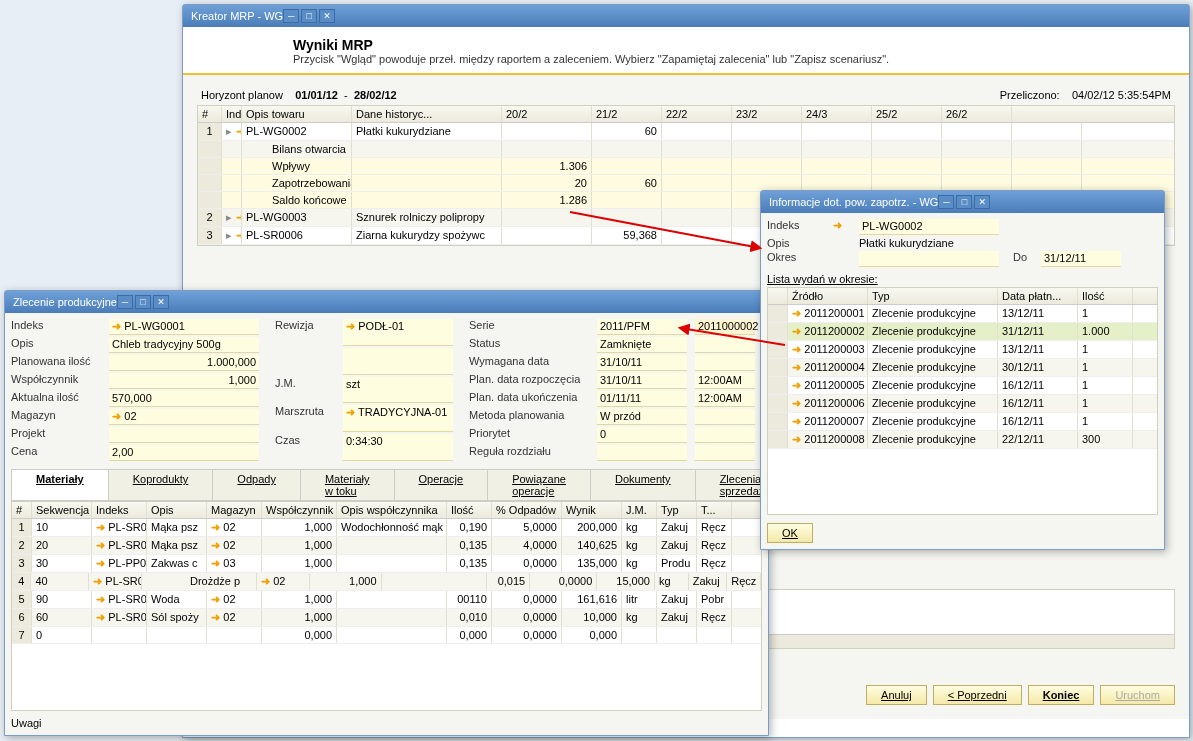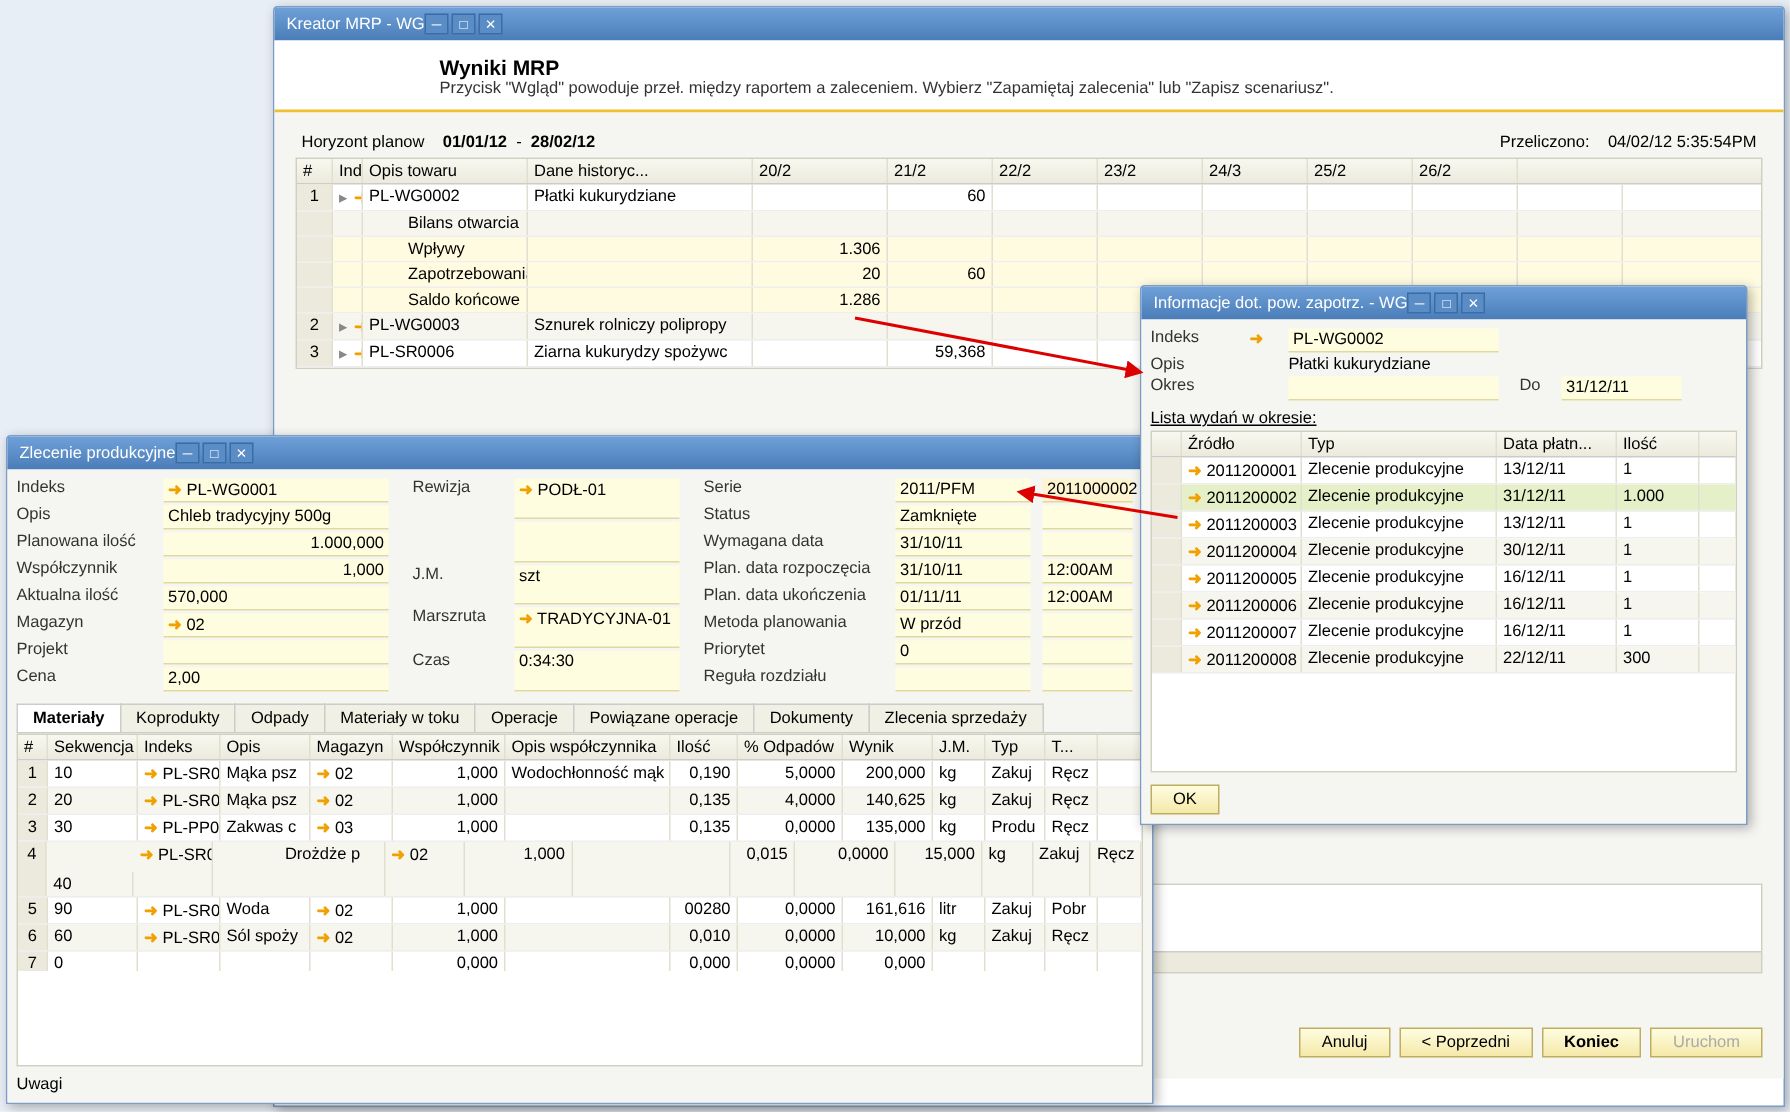--- a/index.html
+++ b/index.html
@@ -38,25 +38,25 @@
 .tree-icon { color: #888; display: inline-block; width: 10px; }
 
 
 .form { display: grid; gap: 2px 8px; }
 .form label { color: #333; }
 .form .val { background: #fffde0; border-bottom: 1px solid #e0d8a0; padding: 1px 3px; min-height: 16px; }
 .form .ro { background: transparent; border: none; }
 
 
 .tabs { display: flex; border-bottom: 1px solid #ccc; margin-top: 8px; }
-.tab { padding: 3px 10px; background: #f0f0e4; border: 1px solid #ccc; border-bottom: none; margin-right: -1px; cursor: pointer; }
+.tab { padding: 3px 24px; background: #f0f0e4; border: 1px solid #ccc; border-bottom: none; margin-right: -1px; cursor: pointer; text-decoration: underline; }
 .tab.active { background: #fff; font-weight: bold; }
 
 
-.btn { background: linear-gradient(#fefde0, #f5e8a8); border: 1px solid #bfae60; padding: 3px 14px; cursor: pointer; }
+.btn { background: linear-gradient(#fefde0, #f5e8a8); border: 1px solid #bfae60; padding: 3px 14px; cursor: pointer; text-decoration: underline; }
 .btn.disabled { color: #aaa; cursor: default; }
 .btnbar { display: flex; gap: 6px; }
 
 
 #win-order { left: 4px; top: 290px; width: 765px; height: 446px; z-index: 100; }
 #win-info { left: 760px; top: 190px; width: 405px; height: 360px; z-index: 200; }
 
 
 .anno { position: absolute; z-index: 500; pointer-events: none; }
 .scroll-area { overflow: auto; }
@@ -365,42 +365,42 @@
             <div class="cell" style="width: 110px;"></div>
             <div class="cell num" style="width: 45px;">0,135</div>
             <div class="cell num" style="width: 70px;">0,0000</div>
             <div class="cell num" style="width: 60px;">135,000</div>
             <div class="cell" style="width: 35px;">kg</div>
             <div class="cell" style="width: 40px;">Produ</div>
             <div class="cell" style="width: 35px;">Ręcz</div>
           </div>
           <div class="grid-row alt">
             <div class="cell rowhead" style="width: 20px;">4</div>
-            <div class="cell" style="width: 60px; margin-top: 20px;">40</div>
+            <div class="cell" style="width: 60px;">40</div>
             <div class="cell" style="width: 55px;"><span class="arrow-icon">➜</span> PL-SR00</div>
             <div class="cell" style="width: 74px; margin-left: 44px;">Drożdże p</div>
             <div class="cell" style="width: 55px;"><span class="arrow-icon">➜</span> 02</div>
             <div class="cell num" style="width: 75px;">1,000</div>
             <div class="cell" style="width: 110px;"></div>
             <div class="cell num" style="width: 45px;">0,015</div>
             <div class="cell num" style="width: 70px;">0,0000</div>
             <div class="cell num" style="width: 60px;">15,000</div>
             <div class="cell" style="width: 35px;">kg</div>
             <div class="cell" style="width: 40px;">Zakuj</div>
             <div class="cell" style="width: 35px;">Ręcz</div>
           </div>
           <div class="grid-row">
             <div class="cell rowhead" style="width: 20px;">5</div>
             <div class="cell" style="width: 60px;">90</div>
             <div class="cell" style="width: 55px;"><span class="arrow-icon">➜</span> PL-SR00</div>
             <div class="cell" style="width: 60px;">Woda</div>
             <div class="cell" style="width: 55px;"><span class="arrow-icon">➜</span> 02</div>
             <div class="cell num" style="width: 75px;">1,000</div>
             <div class="cell" style="width: 110px;"></div>
-            <div class="cell num" style="width: 45px;">00280</div>
+            <div class="cell num" style="width: 45px;">00110</div>
             <div class="cell num" style="width: 70px;">0,0000</div>
             <div class="cell num" style="width: 60px;">161,616</div>
             <div class="cell" style="width: 35px;">litr</div>
             <div class="cell" style="width: 40px;">Zakuj</div>
             <div class="cell" style="width: 35px;">Pobr</div>
           </div>
           <div class="grid-row alt">
             <div class="cell rowhead" style="width: 20px;">6</div>
             <div class="cell" style="width: 60px;">60</div>
             <div class="cell" style="width: 55px;"><span class="arrow-icon">➜</span> PL-SR00</div>

